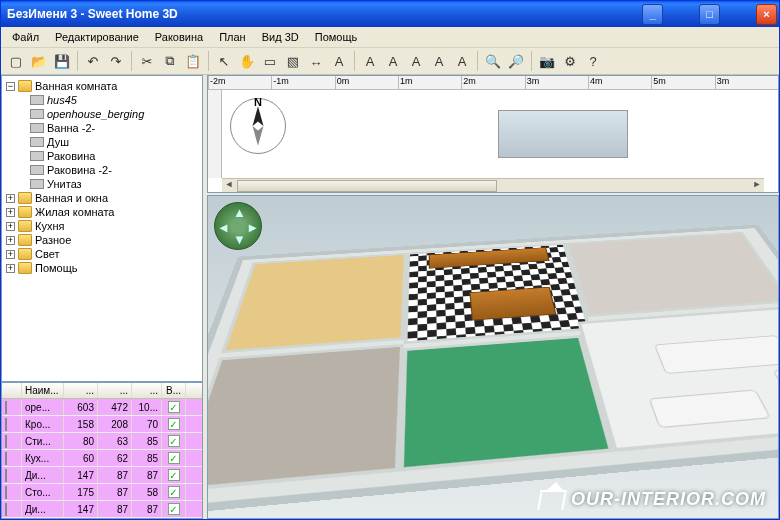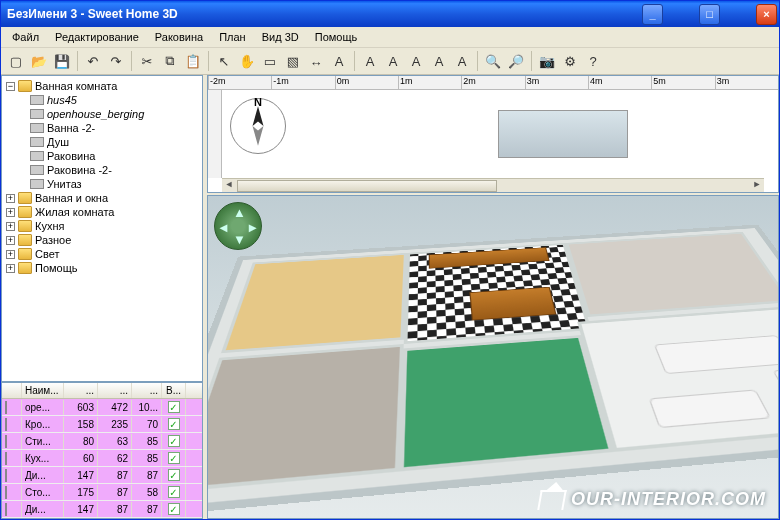--- a/index.html
+++ b/index.html
@@ -194,21 +194,21 @@
             <div class="c-nm">оре...</div>
             <div class="c-a">603</div>
             <div class="c-b">472</div>
             <div class="c-c">10...</div>
             <div class="c-v"><span class="chk">✓</span></div>
           </div>
           <div class="dt-row">
             <div class="c-ic"><span class="item-icon"></span></div>
             <div class="c-nm">Кро...</div>
             <div class="c-a">158</div>
-            <div class="c-b">235</div>
+            <div class="c-b">208</div>
             <div class="c-c">70</div>
             <div class="c-v"><span class="chk">✓</span></div>
           </div>
           <div class="dt-row">
             <div class="c-ic"><span class="item-icon"></span></div>
             <div class="c-nm">Сти...</div>
             <div class="c-a">80</div>
             <div class="c-b">63</div>
             <div class="c-c">85</div>
             <div class="c-v"><span class="chk">✓</span></div>

